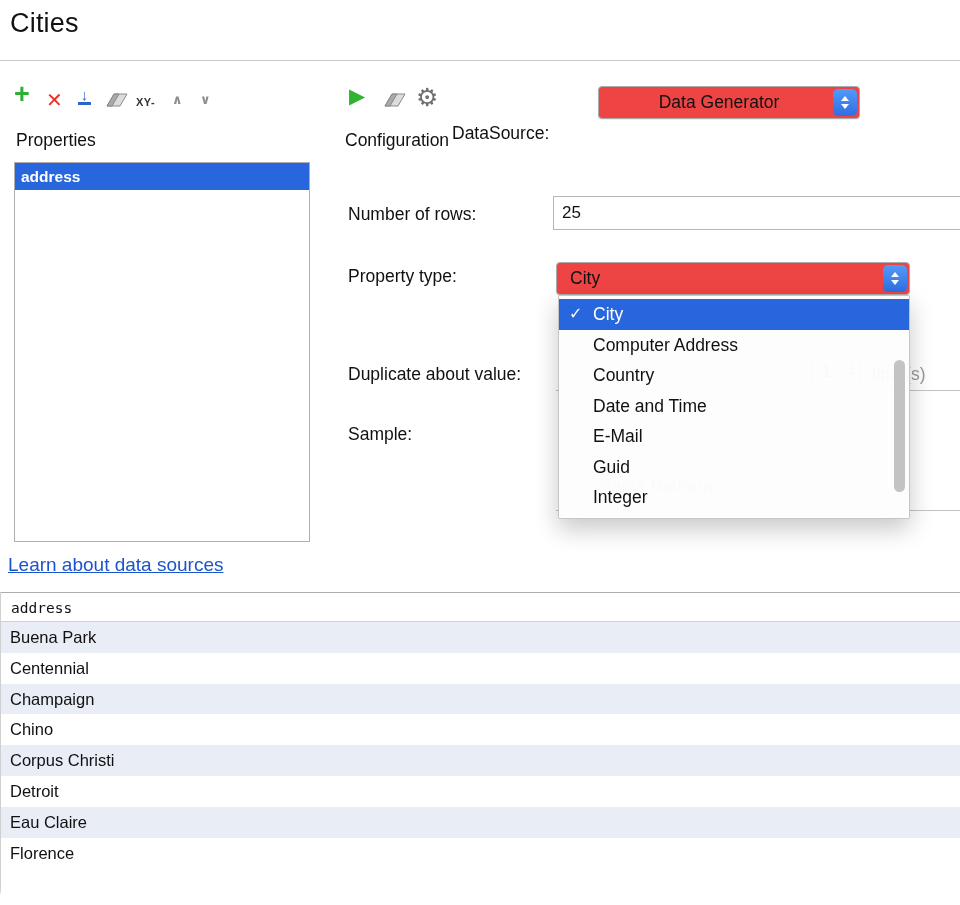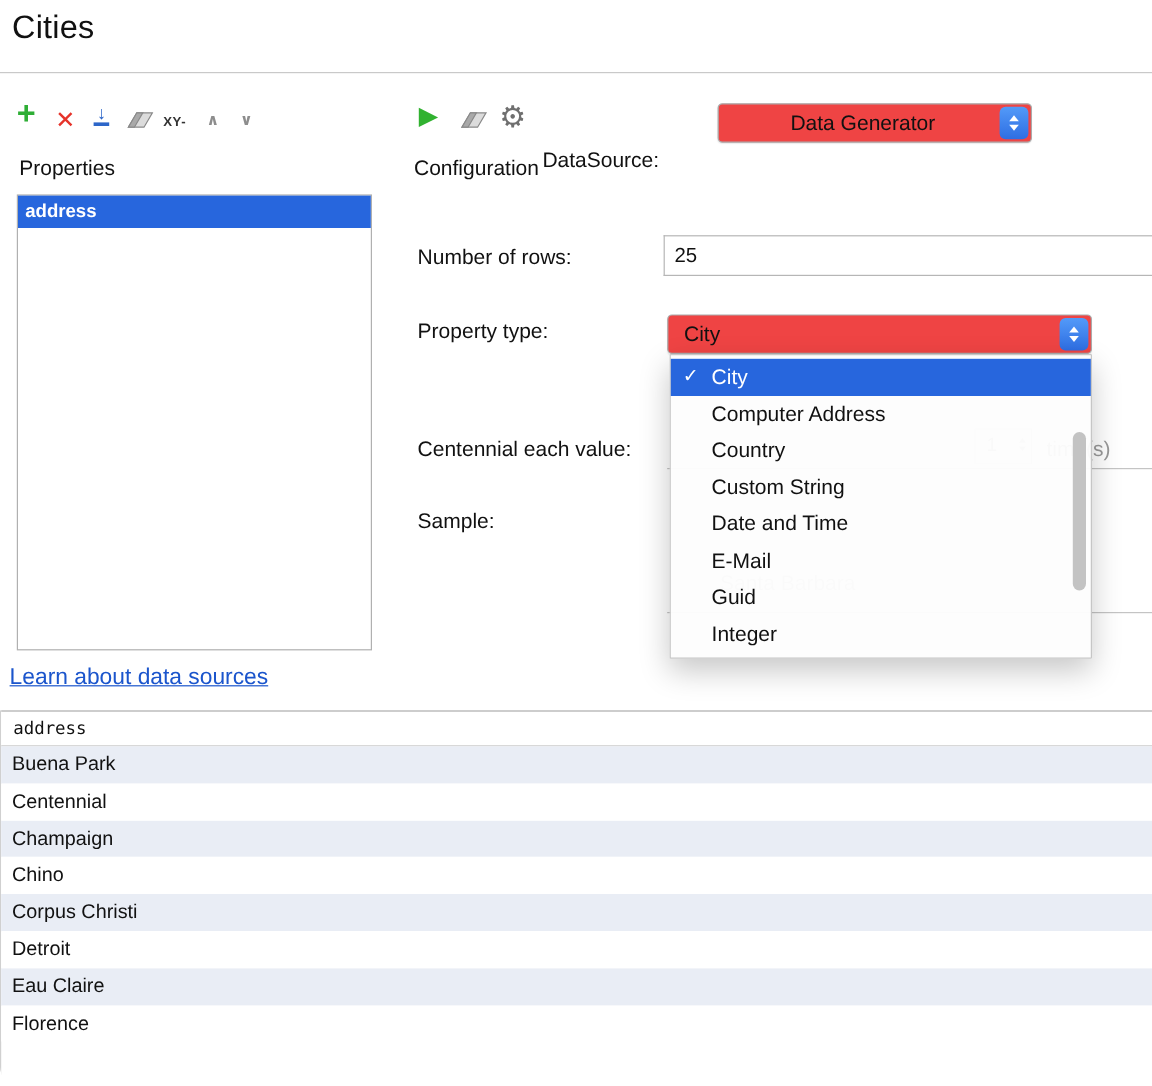--- a/index.html
+++ b/index.html
@@ -142,42 +142,41 @@
 
   <div class="abs flabel" style="left:348px; top:266px;">Property type:</div>
   <div class="abs popup" style="left:556px; top:262px; width:354px; height:33px;">
     <div class="pvalue" style="padding-left:13px;">City</div>
     <span class="stepper">
         <span class="tri-up"></span>
         <span class="tri-down"></span>
       </span>
   </div>
 
-  <div class="abs flabel" style="left:348px; top:364px;">Centennial each value:</div>
+  <div class="abs flabel" style="left:348px; top:364px;">Duplicate about value:</div>
   <div class="abs dup-field">
     <span>1</span>
     <span class="mini-stepper">
         <span class="mini-up"></span>
         <span class="mini-down"></span>
       </span>
   </div>
   <div class="abs dim-text" style="left:872px; top:364px;">time(s)</div>
 
   <div class="abs flabel" style="left:348px; top:424px;">Sample:</div>
   <div class="abs sample-box"></div>
   <div class="abs sample-text">Santa Barbara</div>
 
   <div class="abs menu">
     <div class="menu-item selected">
       <span class="check">✓</span>
       <span>City</span>
     </div>
     <div class="menu-item"><span>Computer Address</span></div>
     <div class="menu-item"><span>Country</span></div>
-    <div class="menu-item"><span>Custom String</span></div>
     <div class="menu-item"><span>Date and Time</span></div>
     <div class="menu-item"><span>E-Mail</span></div>
     <div class="menu-item"><span>Guid</span></div>
     <div class="menu-item"><span>Integer</span></div>
     <span class="menu-thumb"></span>
   </div>
 
   <div class="abs learn-link">Learn about data sources</div>
 
   <div class="abs table">

